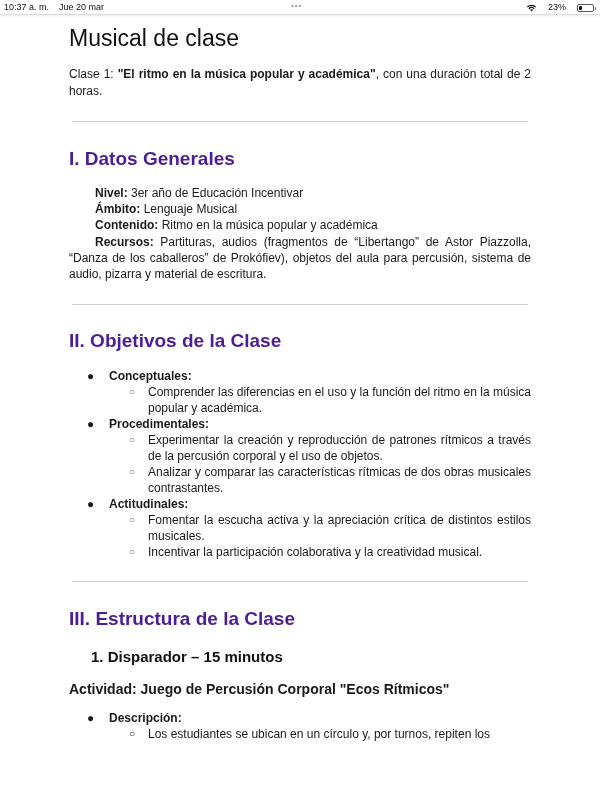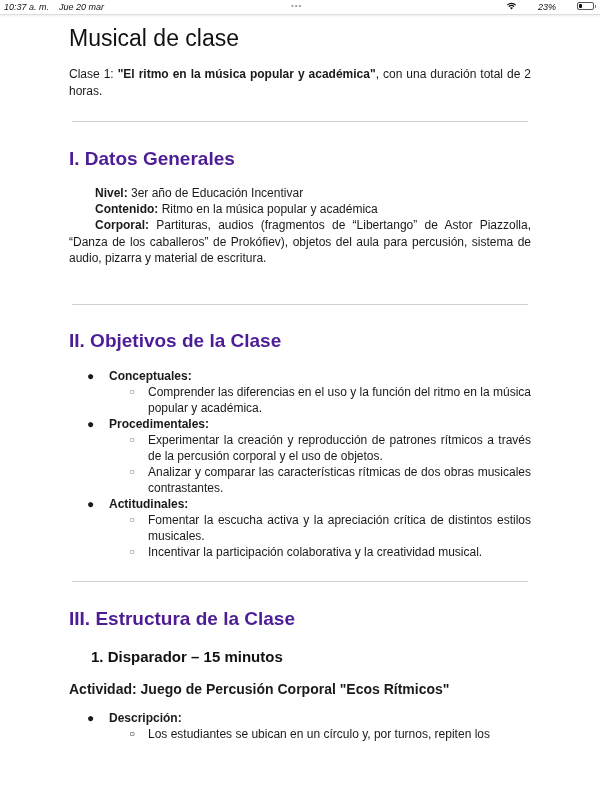--- a/index.html
+++ b/index.html
@@ -3,25 +3,25 @@
   <meta charset="utf-8">
   <style>
     * { box-sizing: border-box; margin: 0; padding: 0; }
     html, body { width: 600px; height: 800px; overflow: hidden; background: #ffffff; }
     body { font-family: "Liberation Sans", sans-serif; color: #1a1a1a; position: relative; }
 
     .statusbar {
       position: absolute; top: 0; left: 0; width: 600px; height: 15px;
       background: #fff; border-bottom: 1px solid #dcdcdc;
       box-shadow: 0 1px 2px rgba(0,0,0,0.08);
-      font-size: 9px; color: #111; z-index: 5; font-style: italic;
+      font-size: 9px; color: #111; z-index: 5;
     }
     .sb-left { position: absolute; left: 4px; top: 2px; display: flex; gap: 10px; }
     .sb-center { position: absolute; left: 291px; top: 1px; color: #9a9a9a; font-size: 8px; letter-spacing: 1px; }
-    .sb-right { position: absolute; right: 6px; top: 2px; display: flex; align-items: flex-start; gap: 21px; }
+    .sb-right { position: absolute; right: 6px; top: 2px; display: flex; align-items: flex-end; gap: 11px; }
     .wifi { width: 11px; height: 8px; display: inline-block; }
     .battery {
       width: 17px; height: 8px; border: 1px solid #555; border-radius: 2px; position: relative; display: inline-block;
     }
     .battery::after { content: ""; position: absolute; right: -3px; top: 2px; width: 1px; height: 3px; background: #777; }
     .battery .fill { position: absolute; left: 1px; top: 1px; bottom: 1px; background: #111; border-radius: 1px; }
 
     .doc { position: absolute; left: 69px; top: 0; width: 462px; }
 
     .title { position: absolute; top: 25px; left: 0; font-size: 23px; font-weight: normal; color: #111; }
@@ -70,22 +70,23 @@
   <h1 class="title">Musical de clase</h1>
 
   <p class="intro"><span>Clase 1: </span><b>"El ritmo en la música popular y académica"</b><span>, con una duración total de 2 horas.</span></p>
 
   <div class="hr" style="top:121px"></div>
 
   <h2 class="h1" style="top:148px">I. Datos Generales</h2>
 
   <div class="fields">
     <div><span class="lbl">Nivel:</span><span> 3er año de Educación Incentivar</span></div>
+    <div><span class="lbl">Ámbito:</span><span> Lenguaje Musical</span></div>
     <div><span class="lbl">Contenido:</span><span> Ritmo en la música popular y académica</span></div>
-    <div><span class="lbl">Corporal:</span><span> Partituras, audios (fragmentos de “Libertango” de Astor Piazzolla, “Danza de los caballeros” de Prokófiev), objetos del aula para percusión, sistema de audio, pizarra y material de escritura.</span></div>
+    <div><span class="lbl">Recursos:</span><span> Partituras, audios (fragmentos de “Libertango” de Astor Piazzolla, “Danza de los caballeros” de Prokófiev), objetos del aula para percusión, sistema de audio, pizarra y material de escritura.</span></div>
   </div>
 
   <div class="hr" style="top:304px"></div>
 
   <h2 class="h1" style="top:330px">II. Objetivos de la Clase</h2>
 
   <div class="list" style="top:368px">
     <div class="li1"><span class="bullet">●</span><span>Conceptuales:</span></div>
     <div class="li2"><span class="circ">○</span><span>Comprender las diferencias en el uso y la función del ritmo en la música popular y académica.</span></div>
     <div class="li1"><span class="bullet">●</span><span>Procedimentales:</span></div>

